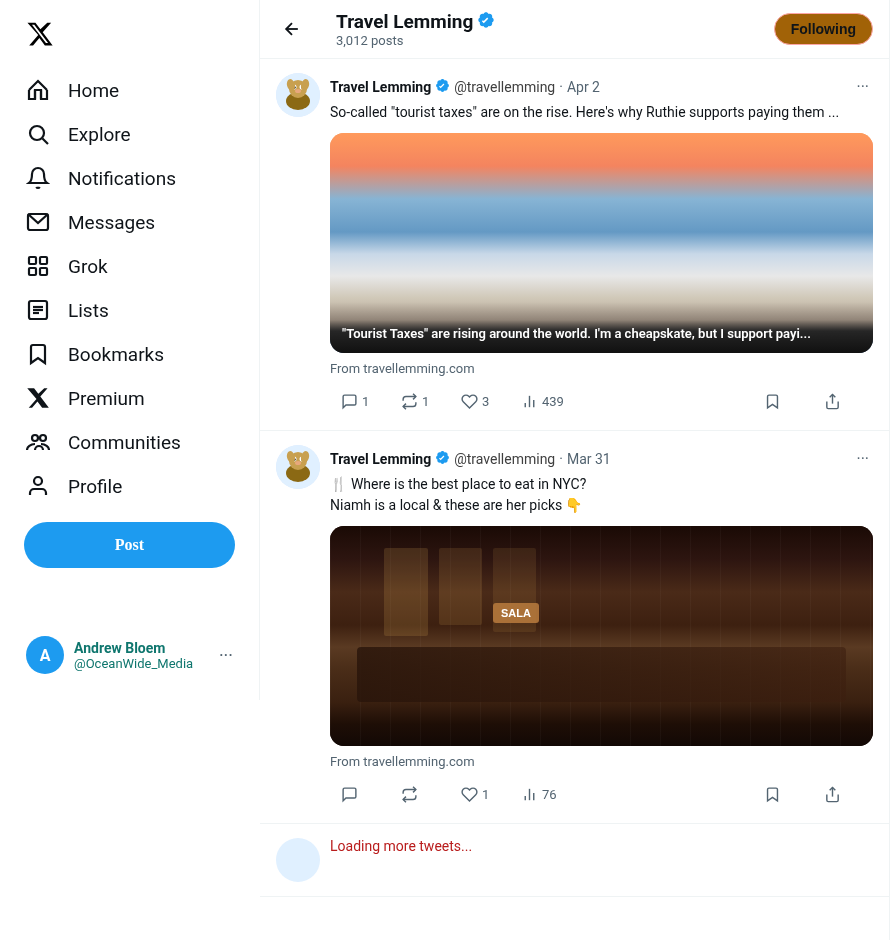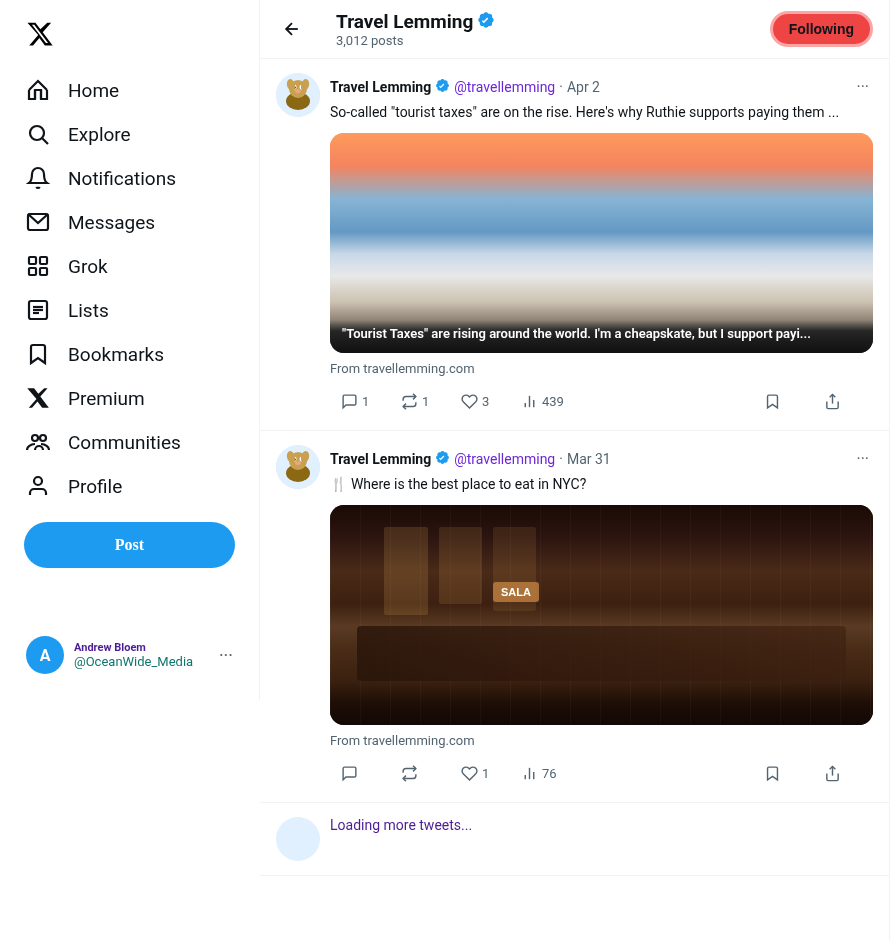--- a/index.html
+++ b/index.html
@@ -86,21 +86,21 @@
       background: #1d9bf0;
       display: flex;
       align-items: center;
       justify-content: center;
       color: #fff;
       font-weight: 700;
       font-size: 16px;
       flex-shrink: 0;
     }
     .user-info { flex: 1; min-width: 0; }
-    .user-name { font-size: 11px; font-weight: 700; color: #4c1d95; }
+    .user-name { font-size: 14px; font-weight: 700; color: #0f766e; }
     .user-handle { font-size: 13px; color: #0f766e; }
     .user-more { color: #536471; font-size: 18px; }
 
     
     .main {
       flex: 1;
       overflow-y: auto;
       border-right: 1px solid #eff3f4;
     }
     .profile-header {
@@ -136,22 +136,22 @@
     }
     .verified-badge {
       color: #1d9bf0;
       font-size: 17px;
     }
     .header-posts {
       font-size: 13px;
       color: #536471;
     }
     .following-btn {
-      border: 3px solid #fca5a5;
-      background: #ef4444;
+      border: 1px solid #fca5a5;
+      background: #a16207;
       border-radius: 50px;
       padding: 7px 16px;
       font-size: 14px;
       font-weight: 700;
       cursor: pointer;
       color: #0f1419;
     }
 
     
     .tweet {
@@ -184,21 +184,21 @@
       justify-content: space-between;
       margin-bottom: 2px;
     }
     .tweet-author {
       display: flex;
       align-items: center;
       gap: 4px;
       font-size: 14px;
     }
     .tweet-name { font-weight: 700; color: #0f1419; }
-    .tweet-handle { color: #6d28d9; }
+    .tweet-handle { color: #404040; }
     .tweet-dot { color: #536471; }
     .tweet-date { color: #536471; }
     .tweet-more {
       color: #536471;
       cursor: pointer;
       padding: 4px;
       border-radius: 50%;
     }
     .tweet-text {
       font-size: 14px;
@@ -597,20 +597,21 @@
               </svg>
             </span>
             <span class="tweet-handle">@travellemming</span>
             <span class="tweet-dot">·</span>
             <span class="tweet-date">Mar 31</span>
           </div>
           <div class="tweet-more">···</div>
         </div>
         <div class="tweet-text">
           <span>🍴 Where is the best place to eat in NYC?</span><br>
+          <span>Niamh is a local &amp; these are her picks 👇</span>
         </div>
         <div class="tweet-image-wrapper">
           <div class="bar-sim img-nyc">
 
             <div style="position:absolute;inset:0;background:repeating-linear-gradient(90deg,rgba(255,255,255,0.03) 0px,rgba(255,255,255,0.03) 1px,transparent 1px,transparent 30px);"></div>
             <div style="position:absolute;top:10%;left:10%;width:8%;height:40%;background:rgba(255,200,100,0.15);border-radius:2px;"></div>
             <div style="position:absolute;top:10%;left:20%;width:8%;height:35%;background:rgba(255,200,100,0.12);border-radius:2px;"></div>
             <div style="position:absolute;top:10%;left:30%;width:8%;height:38%;background:rgba(255,200,100,0.1);border-radius:2px;"></div>
 
             <div style="position:absolute;bottom:20%;left:5%;right:5%;height:25%;background:linear-gradient(90deg,rgba(40,20,10,0.8),rgba(60,30,15,0.6));border-radius:4px;"></div>
@@ -673,16 +674,16 @@
             </span>
           </div>
         </div>
       </div>
     </div>
   </article>
 
   <div style="padding:14px 16px;border-bottom:1px solid #eff3f4;color:#536471;font-size:13px;">
     <div style="display:flex;gap:10px;align-items:flex-start;">
       <div style="width:44px;height:44px;border-radius:50%;background:#e0f0ff;flex-shrink:0;"></div>
-      <div style="color:#4c1d95;font-size:14px;">Loading more tweets...</div>
+      <div style="color:#b91c1c;font-size:14px;">Loading more tweets...</div>
     </div>
   </div>
 </main>
 
 </body></html>

